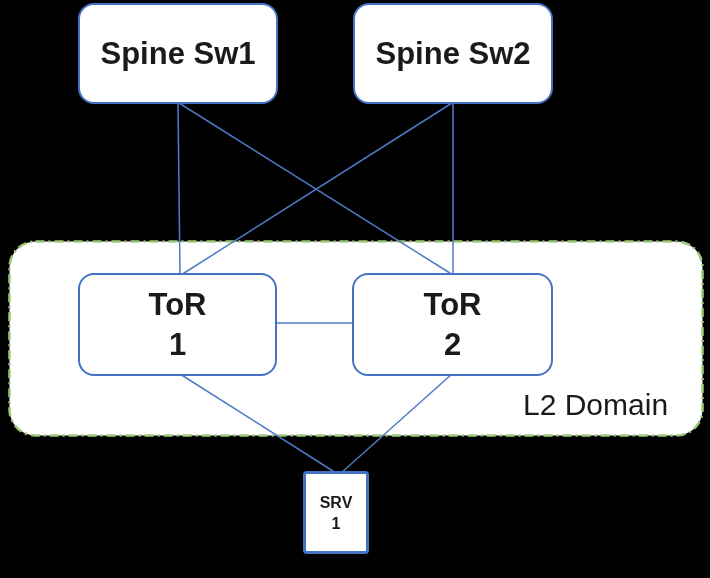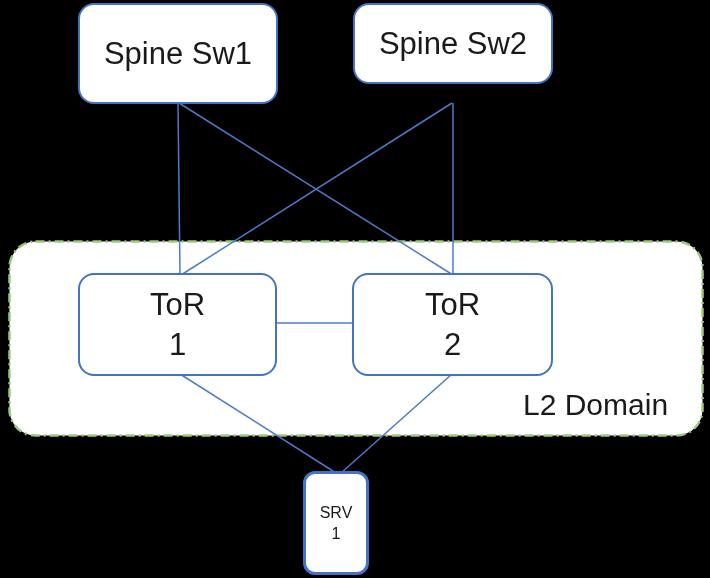--- a/index.html
+++ b/index.html
@@ -25,30 +25,31 @@
     position: absolute;
     box-sizing: border-box;
     background: var(--node-fill, #ffffff);
     border: 2.5px solid var(--node-border, #4472C4);
     display: flex;
     flex-direction: column;
     align-items: center;
     justify-content: center;
     color: var(--text, #1a1a1a);
     z-index: 2;
+    font-weight: bold;
   }
   .node.rounded { border-radius: 16px; }
   .big-label { font-size: 31px; line-height: 40px; white-space: nowrap; }
   #node-spine1 { left: 78px;  top: 3px;   width: 200px; height: 101px; }
-  #node-spine2 { left: 353px; top: 3px;   width: 200px; height: 81px; }
+  #node-spine2 { left: 353px; top: 3px;   width: 200px; height: 101px; }
   #node-tor1   { left: 78px;  top: 273px; width: 199px; height: 103px; }
   #node-tor2   { left: 352px; top: 273px; width: 201px; height: 103px; }
   #node-srv1 {
-    left: 303px; top: 471px; width: 66px; height: 104px;
-    border-width: 3px; border-radius: 12px;
+    left: 303px; top: 471px; width: 66px; height: 83px;
+    border-width: 3px; border-radius: 4px;
   }
   .small-label { font-size: 16px; line-height: 21px; }
   .domain-label {
     position: absolute;
     left: 523px;
     top: 388px;
     width: 170px;
     font-size: 30px;
     line-height: 34px;
     color: var(--text, #1a1a1a);

